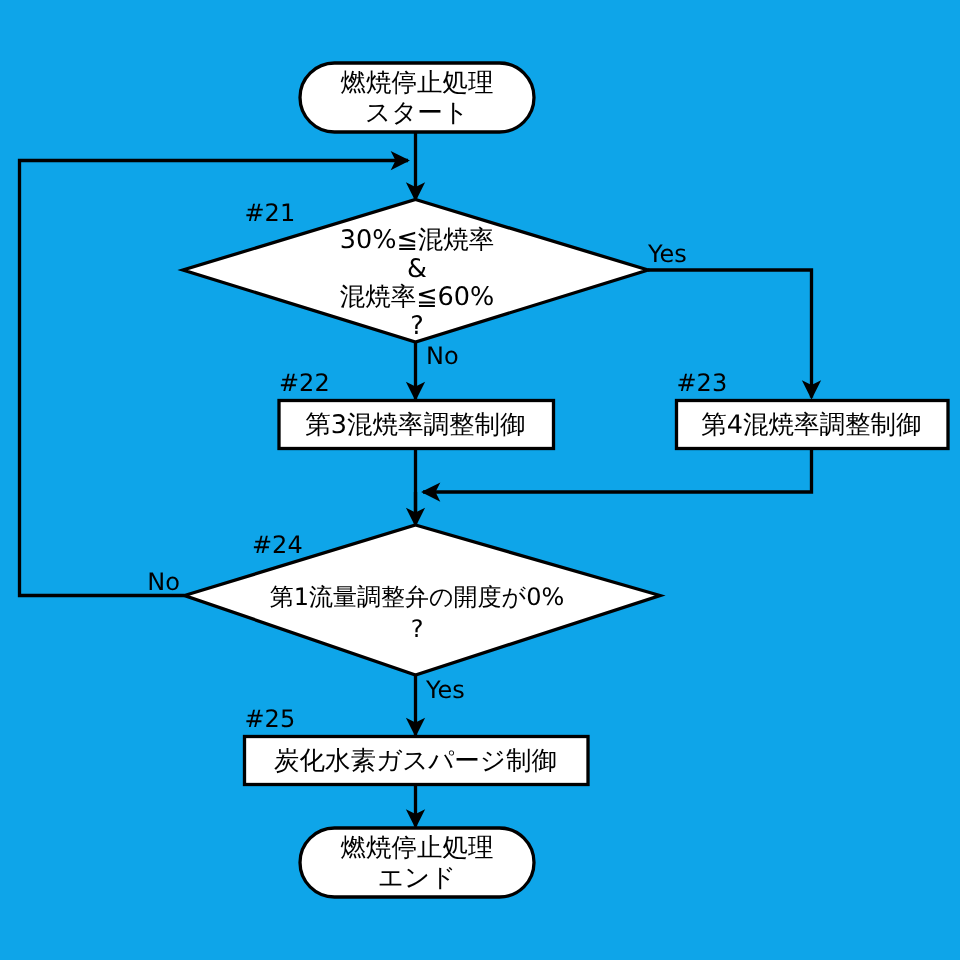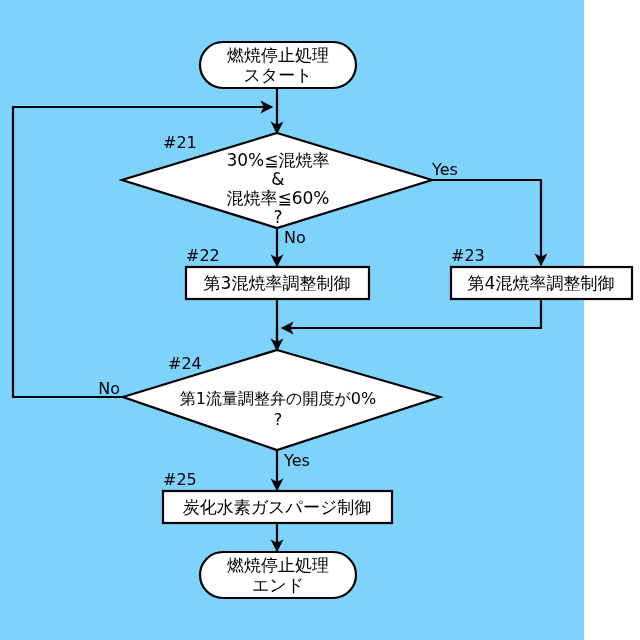--- a/index.html
+++ b/index.html
@@ -8,23 +8,23 @@
     background: #ffffff;
   }
   body {
     width: 640px;
     height: 640px;
     font-family: "DejaVu Sans", "Liberation Sans", sans-serif;
     overflow: hidden;
   }
   #flowchart-root {
     position: relative;
-    width: 584px;
+    width: 640px;
     height: 640px;
-    background: #7dd3fc;
+    background: #0ea5e9;
   }
   svg.flow {
     display: block;
     width: 640px;
     height: 640px;
   }
   .shape {
     fill: #ffffff;
     stroke: #000000;
     stroke-width: 2.2;

